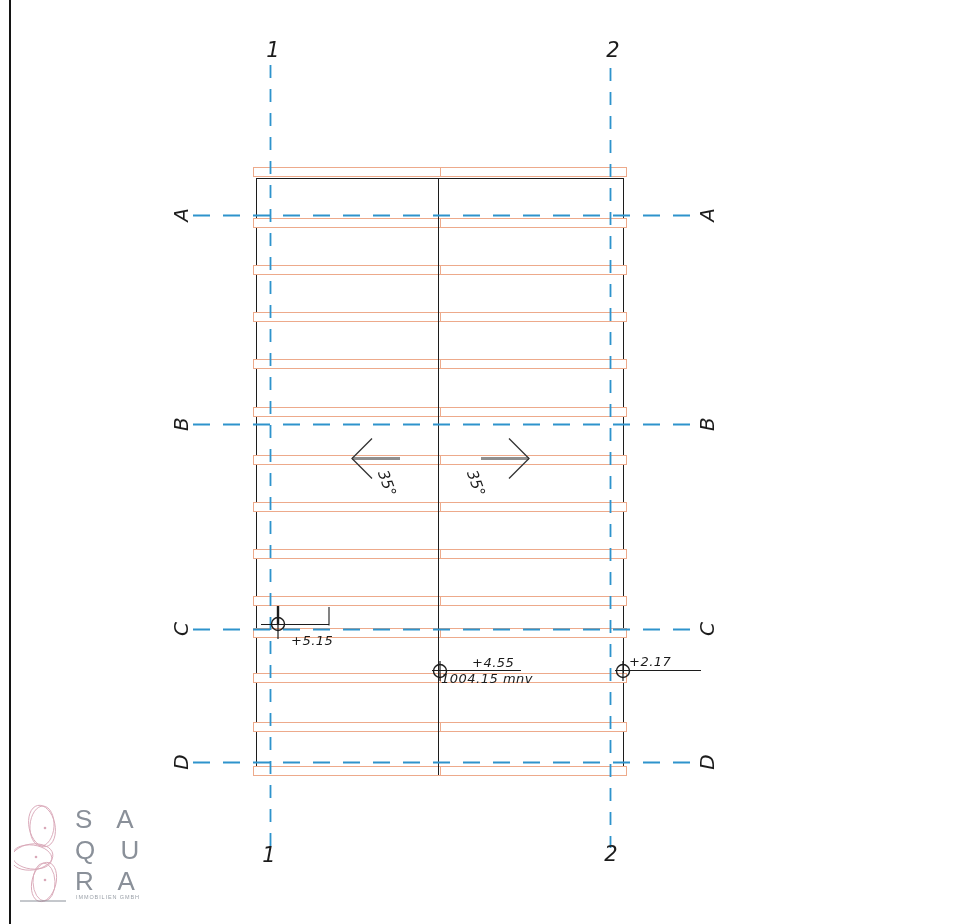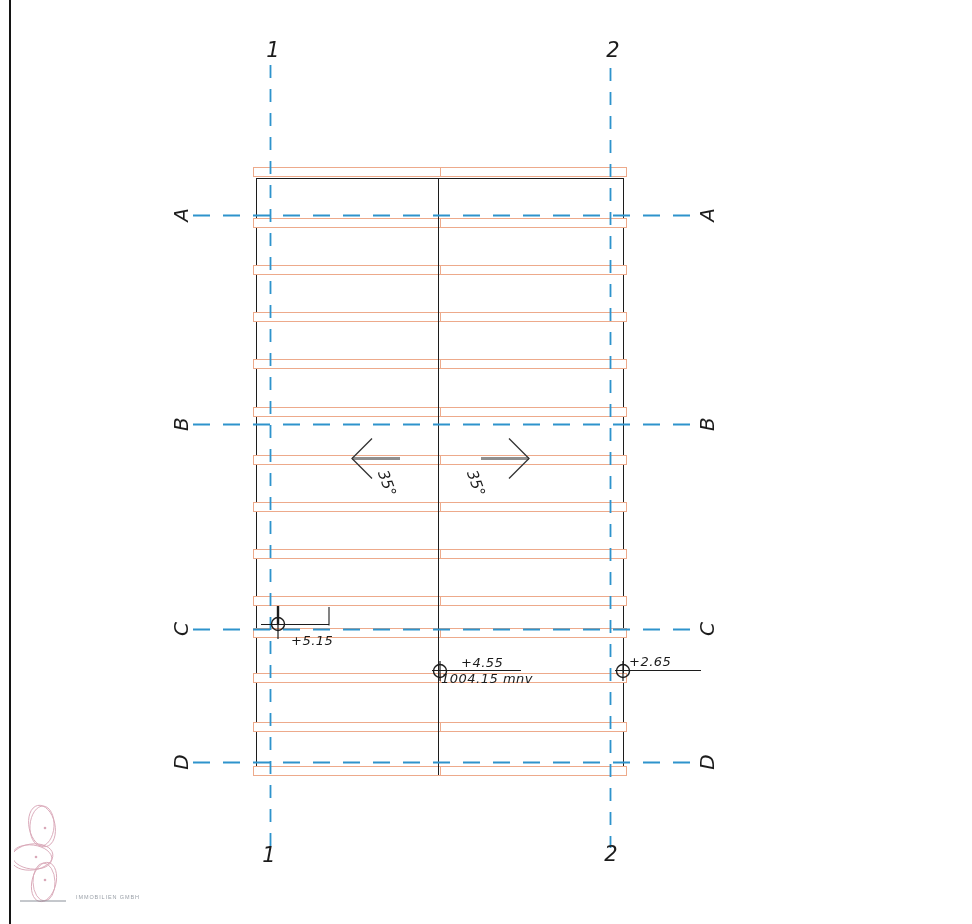--- a/index.html
+++ b/index.html
@@ -116,37 +116,42 @@
 
   <span class="abs cad axisletter" style="left:694px;top:204px;">A</span>
   <span class="abs cad axisletter" style="left:694px;top:413px;">B</span>
   <span class="abs cad axisletter" style="left:694px;top:618px;">C</span>
   <span class="abs cad axisletter" style="left:694px;top:751px;">D</span>
 
   <span class="abs cad slope-label" style="left:372px;top:475px;">35°</span>
   <span class="abs cad slope-label" style="left:461px;top:475px;">35°</span>
 
   <span class="abs cad elev" style="left:291px;top:609px;margin-top:24px;">+5.15</span>
-  <span class="abs cad elev" style="left:461px;top:655px;">+4.55</span>
+  <span class="abs cad elev" style="left:472px;top:655px;">+4.55</span>
   <span class="abs cad elev" style="left:441px;top:671px;font-style:italic;">1004.15 mnv</span>
-  <span class="abs cad elev" style="left:629px;top:654px;">+2.65</span>
+  <span class="abs cad elev" style="left:629px;top:654px;">+2.17</span>
 
   <div class="abs" id="logo">
     <svg width="70" height="110" viewBox="0 0 70 110" style="position:absolute;left:0;top:0;">
       <g fill="none" stroke="#d9a8b8" stroke-width="0.9">
         <ellipse cx="28" cy="26" rx="13" ry="21" transform="rotate(-12 28 26)"></ellipse>
         <ellipse cx="28" cy="26" rx="12" ry="20" transform="rotate(4 28 26)"></ellipse>
         <ellipse cx="18" cy="57" rx="21" ry="13" transform="rotate(-8 18 57)"></ellipse>
         <ellipse cx="18" cy="57" rx="20" ry="12" transform="rotate(7 18 57)"></ellipse>
         <ellipse cx="30" cy="82" rx="12" ry="20" transform="rotate(14 30 82)"></ellipse>
         <ellipse cx="30" cy="82" rx="11" ry="19" transform="rotate(-2 30 82)"></ellipse>
       </g>
       <g fill="#d9a8b8">
         <circle cx="31" cy="28" r="1.3"></circle>
         <circle cx="22" cy="57" r="1.3"></circle>
         <circle cx="31" cy="80" r="1.3"></circle>
       </g>
       <line x1="6" y1="101" x2="52" y2="101" stroke="#8a9099" stroke-width="1"></line>
     </svg>
+    <div id="logo-letters">
+      <div class="logo-row">S A</div>
+      <div class="logo-row">Q U</div>
+      <div class="logo-row">R A</div>
+    </div>
     <div id="logo-tagline">IMMOBILIEN GMBH</div>
   </div>
 
 </div>
 
 </body></html>

